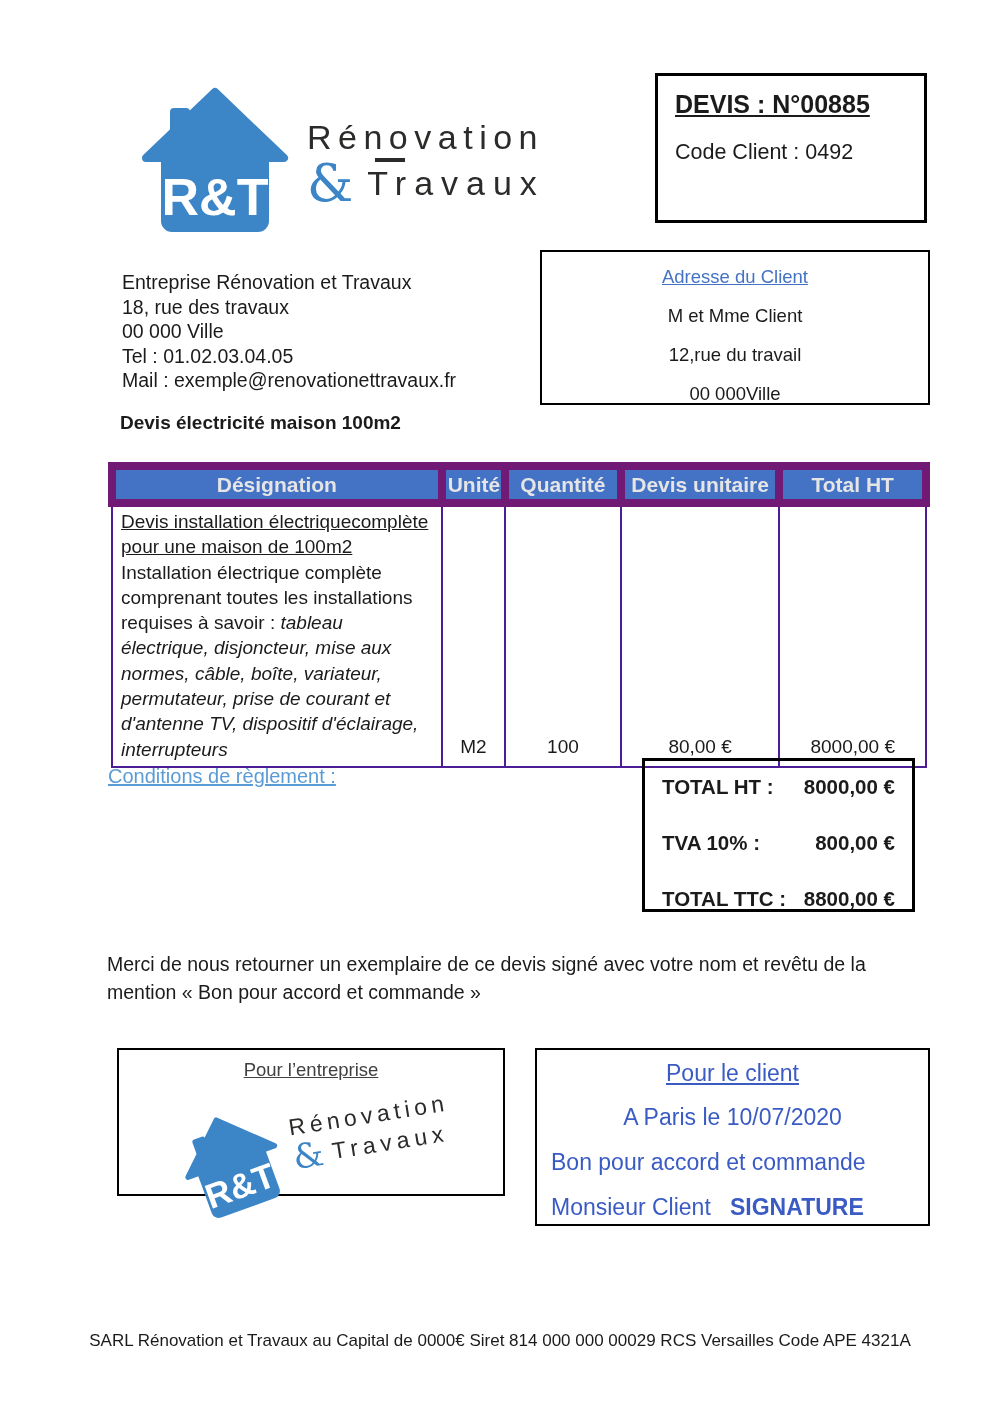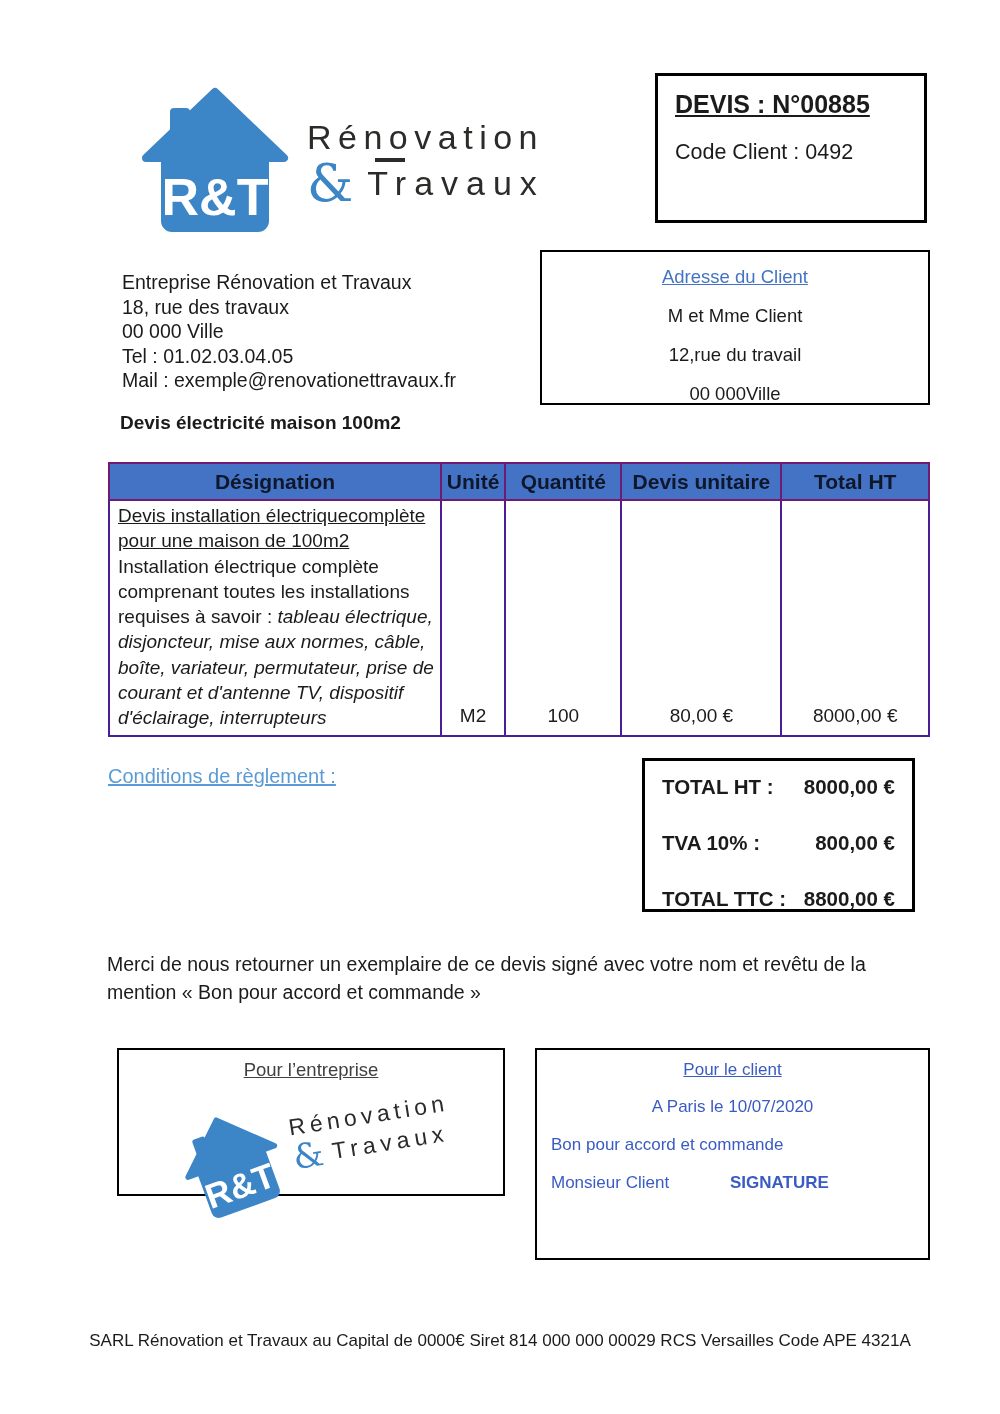--- a/index.html
+++ b/index.html
@@ -41,22 +41,22 @@
 
   
   .subject { position:absolute; left:120px; top:412px; font-size:19px; font-weight:bold; }
 
   
   .items-table {
     position:absolute; left:108px; top:462px; width:822px;
     border-collapse:collapse; table-layout:fixed; font-size:19px;
   }
   .items-table th {
-    background:#4472c4; color:#0f172a; font-weight:bold; font-size:21px;
-    height:37px; border:2px solid #701a75; padding:0 2px;
+    background:#4472c4; color:#e5e5e5; font-weight:bold; font-size:21px;
+    height:37px; border:8px solid #701a75; padding:0 2px;
   }
   .items-table td { border:2px solid #4c1d95; }
   .col-designation { width:40.5%; }
   .col-unit { width:7.8%; }
   .col-qty { width:14.2%; }
   .col-price { width:19.5%; }
   .col-total { width:18%; }
   .cell-desc {
     vertical-align:top; text-align:left; padding:2px 6px 4px 8px;
     line-height:25.3px; height:232px;
@@ -92,22 +92,22 @@
     transform:rotate(-9deg); transform-origin:50% 50%;
   }
   .stamp .house-mini { position:absolute; left:0; top:4px; transform:rotate(-11deg); }
   .stamp .wordmark-mini { position:absolute; left:112px; top:16px; }
   .wmm-line1 { font-size:23px; letter-spacing:4.5px; color:#2b2b29; white-space:nowrap; }
   .wmm-line2 { display:flex; align-items:center; margin-top:1px; }
   .wmm-amp { font-family:"DejaVu Serif", serif; font-size:34px; line-height:0.9; color:#3c85c6; }
   .wmm-trav { font-size:23px; letter-spacing:5px; color:#2b2b29; margin-left:9px; white-space:nowrap; }
 
   .sig-right {
-    position:absolute; left:535px; top:1048px; width:395px; height:212px;
-    border:2px solid #000; color:#3a5bc4; font-size:17px;
+    position:absolute; left:535px; top:1048px; width:395px; height:178px;
+    border:2px solid #000; color:#3a5bc4; font-size:23px;
   }
   .sigr-title { text-align:center; margin-top:10px; text-decoration:underline; }
   .sigr-date { text-align:center; margin-top:17px; }
   .sigr-agreement { margin-top:18px; padding-left:14px; }
   .sigr-row { position:relative; margin-top:18px; padding-left:14px; height:24px; }
   .sigr-signature { position:absolute; left:193px; top:0; font-weight:bold; }
 
   
   .footer { position:absolute; left:0; top:1331px; width:1000px; text-align:center; font-size:17px; color:#1b1b1b; }
 </style>

